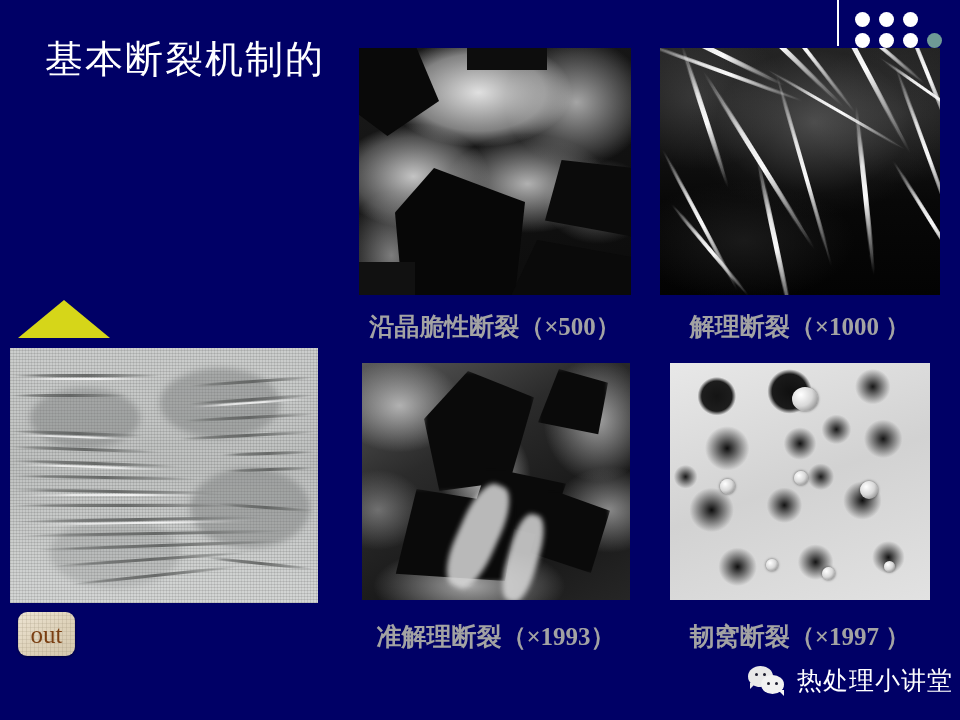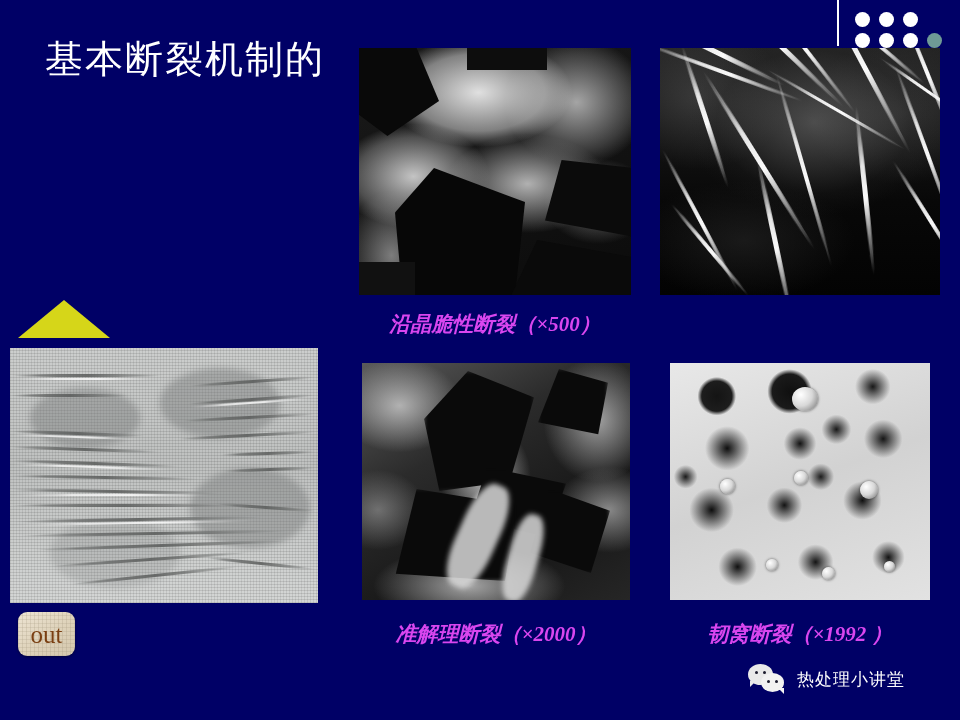--- a/index.html
+++ b/index.html
@@ -219,27 +219,26 @@
   }
   #panel-fatigue .blob {
     position:absolute; border-radius:50%;
     background: rgba(120,122,121,.45);
     filter: blur(3px);
   }
 
   
   .caption {
     position: absolute;
-    color: #d946ef;
-    font-size: 21px;
+    color: #a3a3a3;
+    font-size: 25px;
     font-weight: 700;
     letter-spacing: 0px;
     white-space: nowrap;
     font-family: "Liberation Serif", "DejaVu Serif", serif;
-    font-style: italic;
   }
   #cap-intergranular { left: 359px; top: 310px; width: 272px; text-align:center; }
   #cap-cleavage      { left: 660px; top: 310px; width: 280px; text-align:center; }
   #cap-quasi         { left: 362px; top: 620px; width: 268px; text-align:center; }
   #cap-dimple        { left: 670px; top: 620px; width: 260px; text-align:center; }
 
   
   #bullet-triangle {
     position: absolute;
     left: 18px; top: 300px;
@@ -298,21 +297,21 @@
     border-left:6px solid #e9e9e9; border-bottom:6px solid transparent; }
   #wechat-icon .tail2 { position:absolute; left:30px; top:24px; width:0; height:0;
     border-right:6px solid #f2f2f2; border-bottom:6px solid transparent; }
   #wechat-icon .eye { position:absolute; width:3px; height:3px; border-radius:50%; background:#1c1c2e; }
   #wechat-icon .e1 { left:7px;  top:7px; }
   #wechat-icon .e2 { left:15px; top:7px; }
   #wechat-icon .e3 { left:19px; top:16px; }
   #wechat-icon .e4 { left:27px; top:16px; }
   #watermark-text {
     color: #ffffff;
-    font-size: 17px;
+    font-size: 25px;
     font-weight: 400;
     letter-spacing: 1px;
     white-space: nowrap;
     font-family: "Liberation Sans", "DejaVu Sans", sans-serif;
   }
 </style>
 </head>
 <body>
 
 <div class="slide">
@@ -359,46 +358,47 @@
       <span class="river r11"></span>
       <span class="river r12"></span>
       <span class="river r13"></span>
       <span class="river r14"></span>
       <span class="river r15"></span>
       <span class="river r16"></span>
       <span class="river r17"></span>
       <span class="river r18"></span>
     </div>
   </div>
+  <div class="caption" id="cap-cleavage">解理断裂（×1000 ）</div>
 
   <div class="panel" id="panel-quasi">
     <div class="inner">
       <span class="dark d1"></span>
       <span class="dark d2"></span>
       <span class="dark d3"></span>
       <span class="dark d4"></span>
       <span class="dark d5"></span>
       <span class="bright b1"></span>
       <span class="bright b2"></span>
     </div>
   </div>
-  <div class="caption" id="cap-quasi">准解理断裂（×2000）</div>
+  <div class="caption" id="cap-quasi">准解理断裂（×1993）</div>
 
   <div class="panel" id="panel-dimple">
     <div class="inner">
       <span class="incl i1"></span>
       <span class="incl i2"></span>
       <span class="incl i3"></span>
       <span class="incl i4"></span>
       <span class="incl i5"></span>
       <span class="incl i6"></span>
       <span class="incl i7"></span>
     </div>
   </div>
-  <div class="caption" id="cap-dimple">韧窝断裂（×1992 ）</div>
+  <div class="caption" id="cap-dimple">韧窝断裂（×1997 ）</div>
 
   <div id="bullet-triangle"></div>
 
   <div class="panel" id="panel-fatigue">
     <div class="inner">
       <span class="blob" style="left:150px;top:20px;width:120px;height:70px;"></span>
       <span class="blob" style="left:20px;top:40px;width:110px;height:60px;"></span>
       <span class="blob" style="left:180px;top:120px;width:120px;height:80px;"></span>
       <span class="blob" style="left:40px;top:170px;width:130px;height:70px;opacity:.5;"></span>
 

